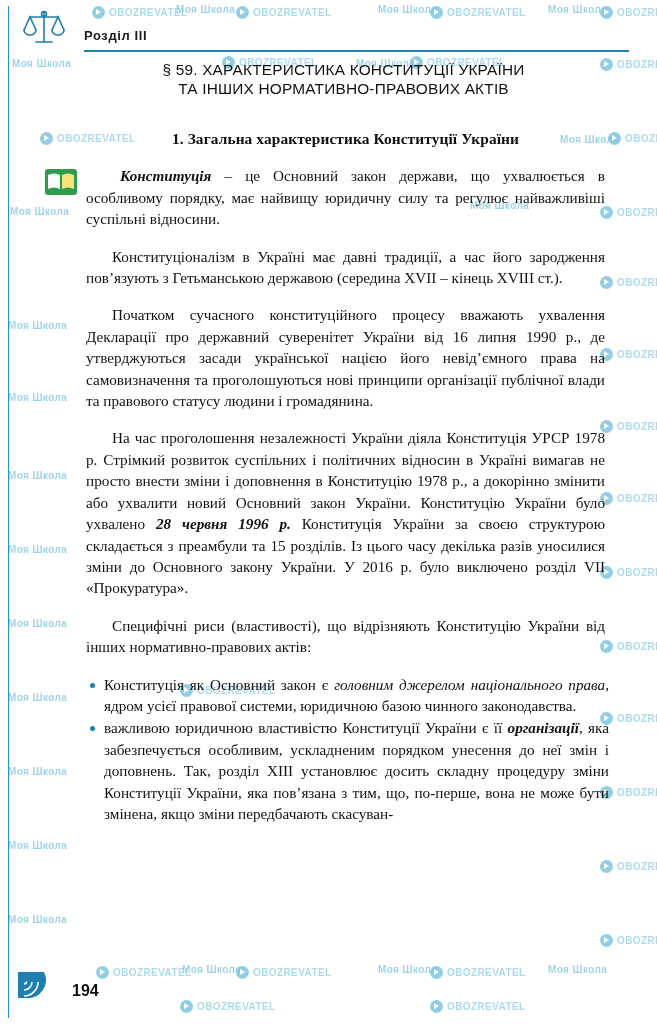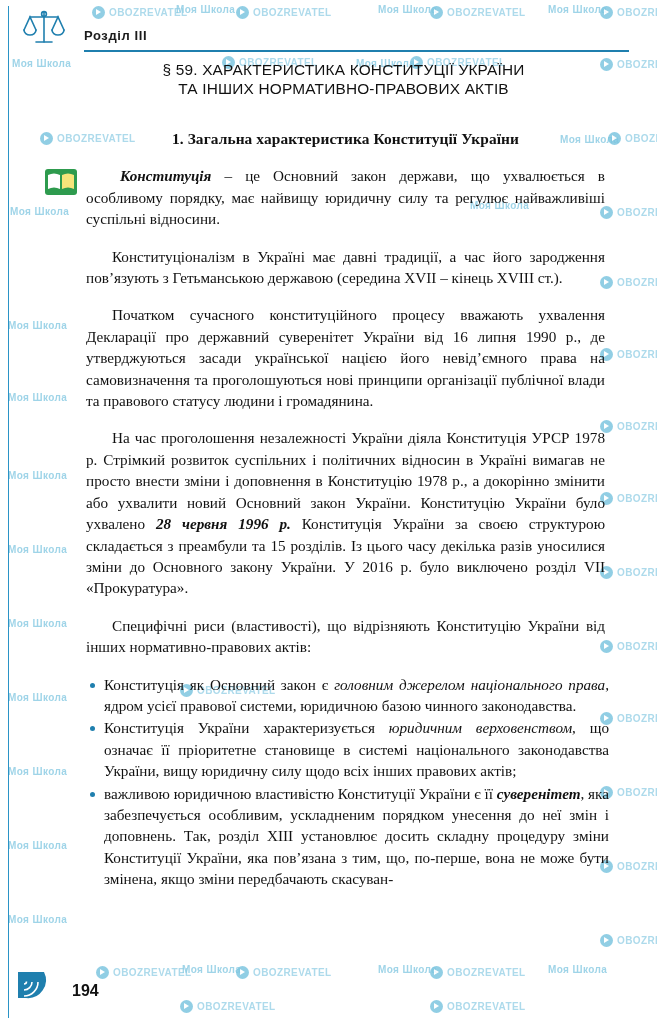--- a/index.html
+++ b/index.html
@@ -300,22 +300,21 @@
 
     <p>Конституціоналізм в Україні має давні традиції, а час його зародження пов’язують з Гетьманською державою (середина XVII – кінець XVIII ст.).</p>
     <p>Початком сучасного конституційного процесу вважають ухвалення Декларації про державний суверенітет України від 16 липня 1990 р., де утверджуються засади української нацією його невід’ємного права на самовизначення та проголошуються нові принципи організації публічної влади та правового статусу людини і громадянина.</p>
 
     <p><span>На час проголошення незалежності України діяла Конституція УРСР 1978 р. Стрімкий розвиток суспільних і політичних відносин в Україні вимагав не просто внести зміни і доповнення в Конституцію 1978 р., а докорінно змінити або ухвалити новий Основний закон України. Конституцію України було ухвалено </span><span class="b-i">28 червня 1996 р.</span><span> Конституція України за своєю структурою складається з преамбули та 15 розділів. Із цього часу декілька разів уносилися зміни до Основного закону України. У 2016 р. було виключено розділ VII «Прокуратура».</span></p>
 
     <p>Специфічні риси (властивості), що відрізняють Конституцію України від інших нормативно-правових актів:</p>
 
     <ul class="bullets">
       <li><span>Конституція як Основний закон є </span><em>головним джерелом національного права</em><span>, ядром усієї правової системи, юридичною базою чинного законодавства.</span></li>
-      <li><span>Конституція України характеризується </span><em>юридичним верховенством</em><span>, що означає її пріоритетне становище в системі національного законодавства України, вищу юридичну силу щодо всіх інших правових актів;</span></li>
-      <li><span>важливою юридичною властивістю Конституції України є її </span><em class="b-i">суверенітет</em><span>, яка забезпечується особливим, ускладненим порядком унесення до неї змін і доповнень. Так, розділ XIII установлює досить складну процедуру зміни Конституції України, яка пов’язана з тим, що, по-перше, вона не може бути змінена, якщо зміни передбачають скасуван-</span></li>
+      <li><span>важливою юридичною властивістю Конституції України є її </span><em class="b-i">організації</em><span>, яка забезпечується особливим, ускладненим порядком унесення до неї змін і доповнень. Так, розділ XIII установлює досить складну процедуру зміни Конституції України, яка пов’язана з тим, що, по-перше, вона не може бути змінена, якщо зміни передбачають скасуван-</span></li>
     </ul>
   </div>
 
   <svg class="footer-mark" viewBox="0 0 44 30">
     <path d="M0 0 H26 A18 18 0 0 1 8 26 H0 Z" fill="#1f7fae"></path>
     <g stroke="#ffffff" stroke-width="1.6" fill="none">
       <path d="M6 24 a14 14 0 0 0 14 -14"></path>
       <path d="M6 18 a8 8 0 0 0 8 -8"></path>
       <path d="M6 12 a2.5 2.5 0 0 0 2.5 -2.5"></path>
     </g>

